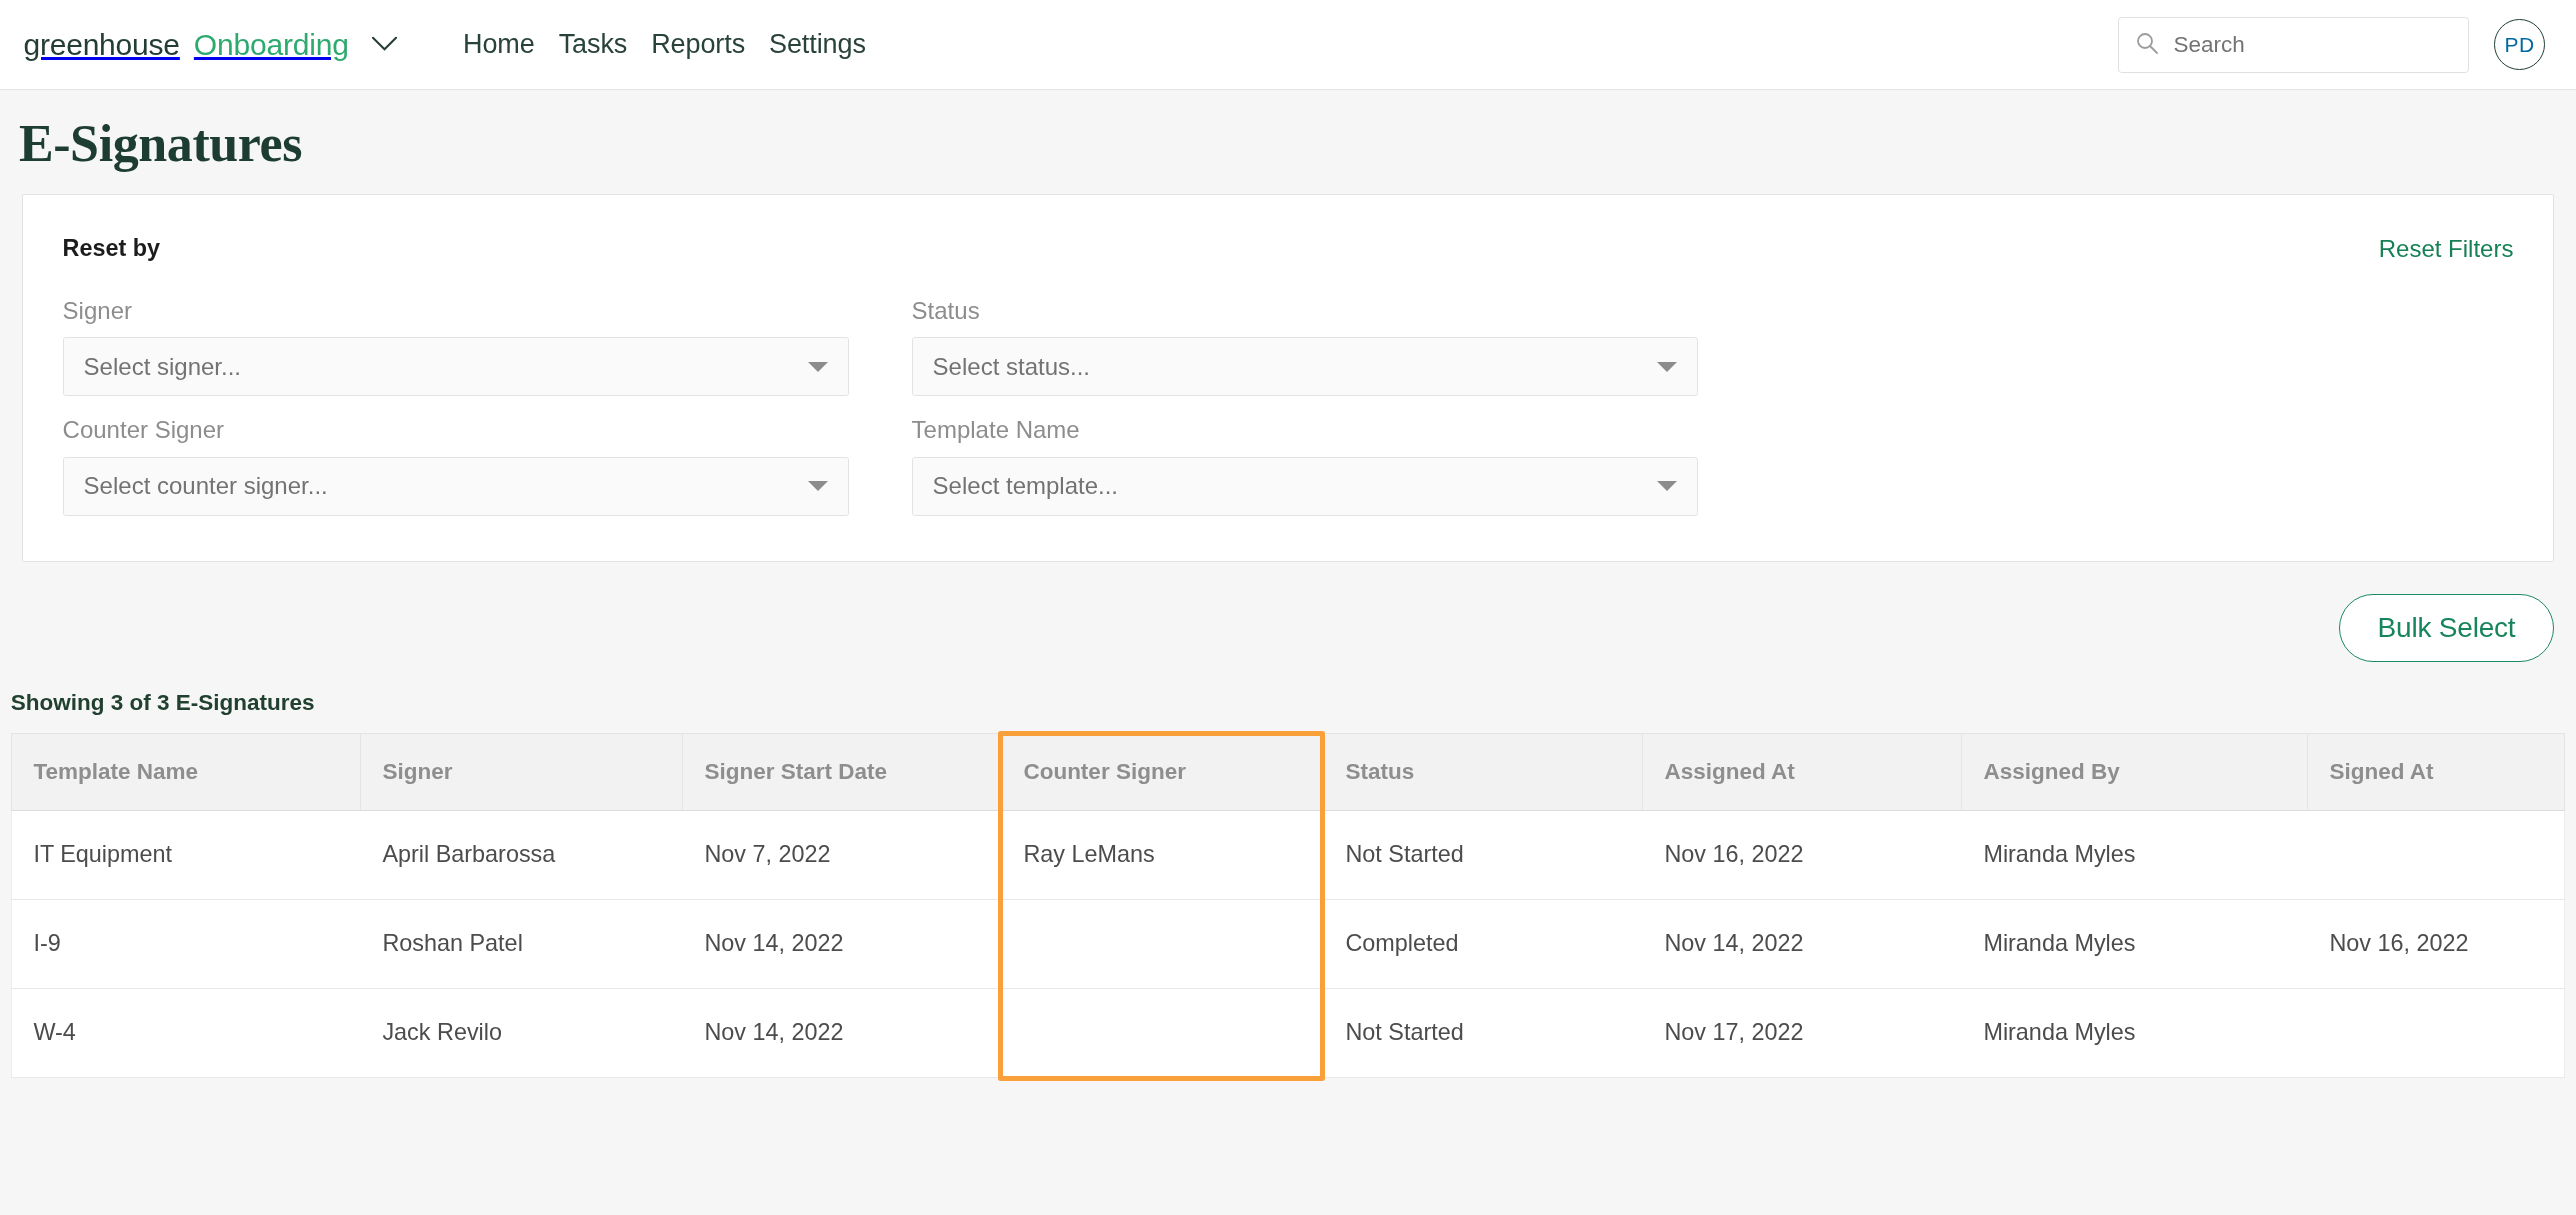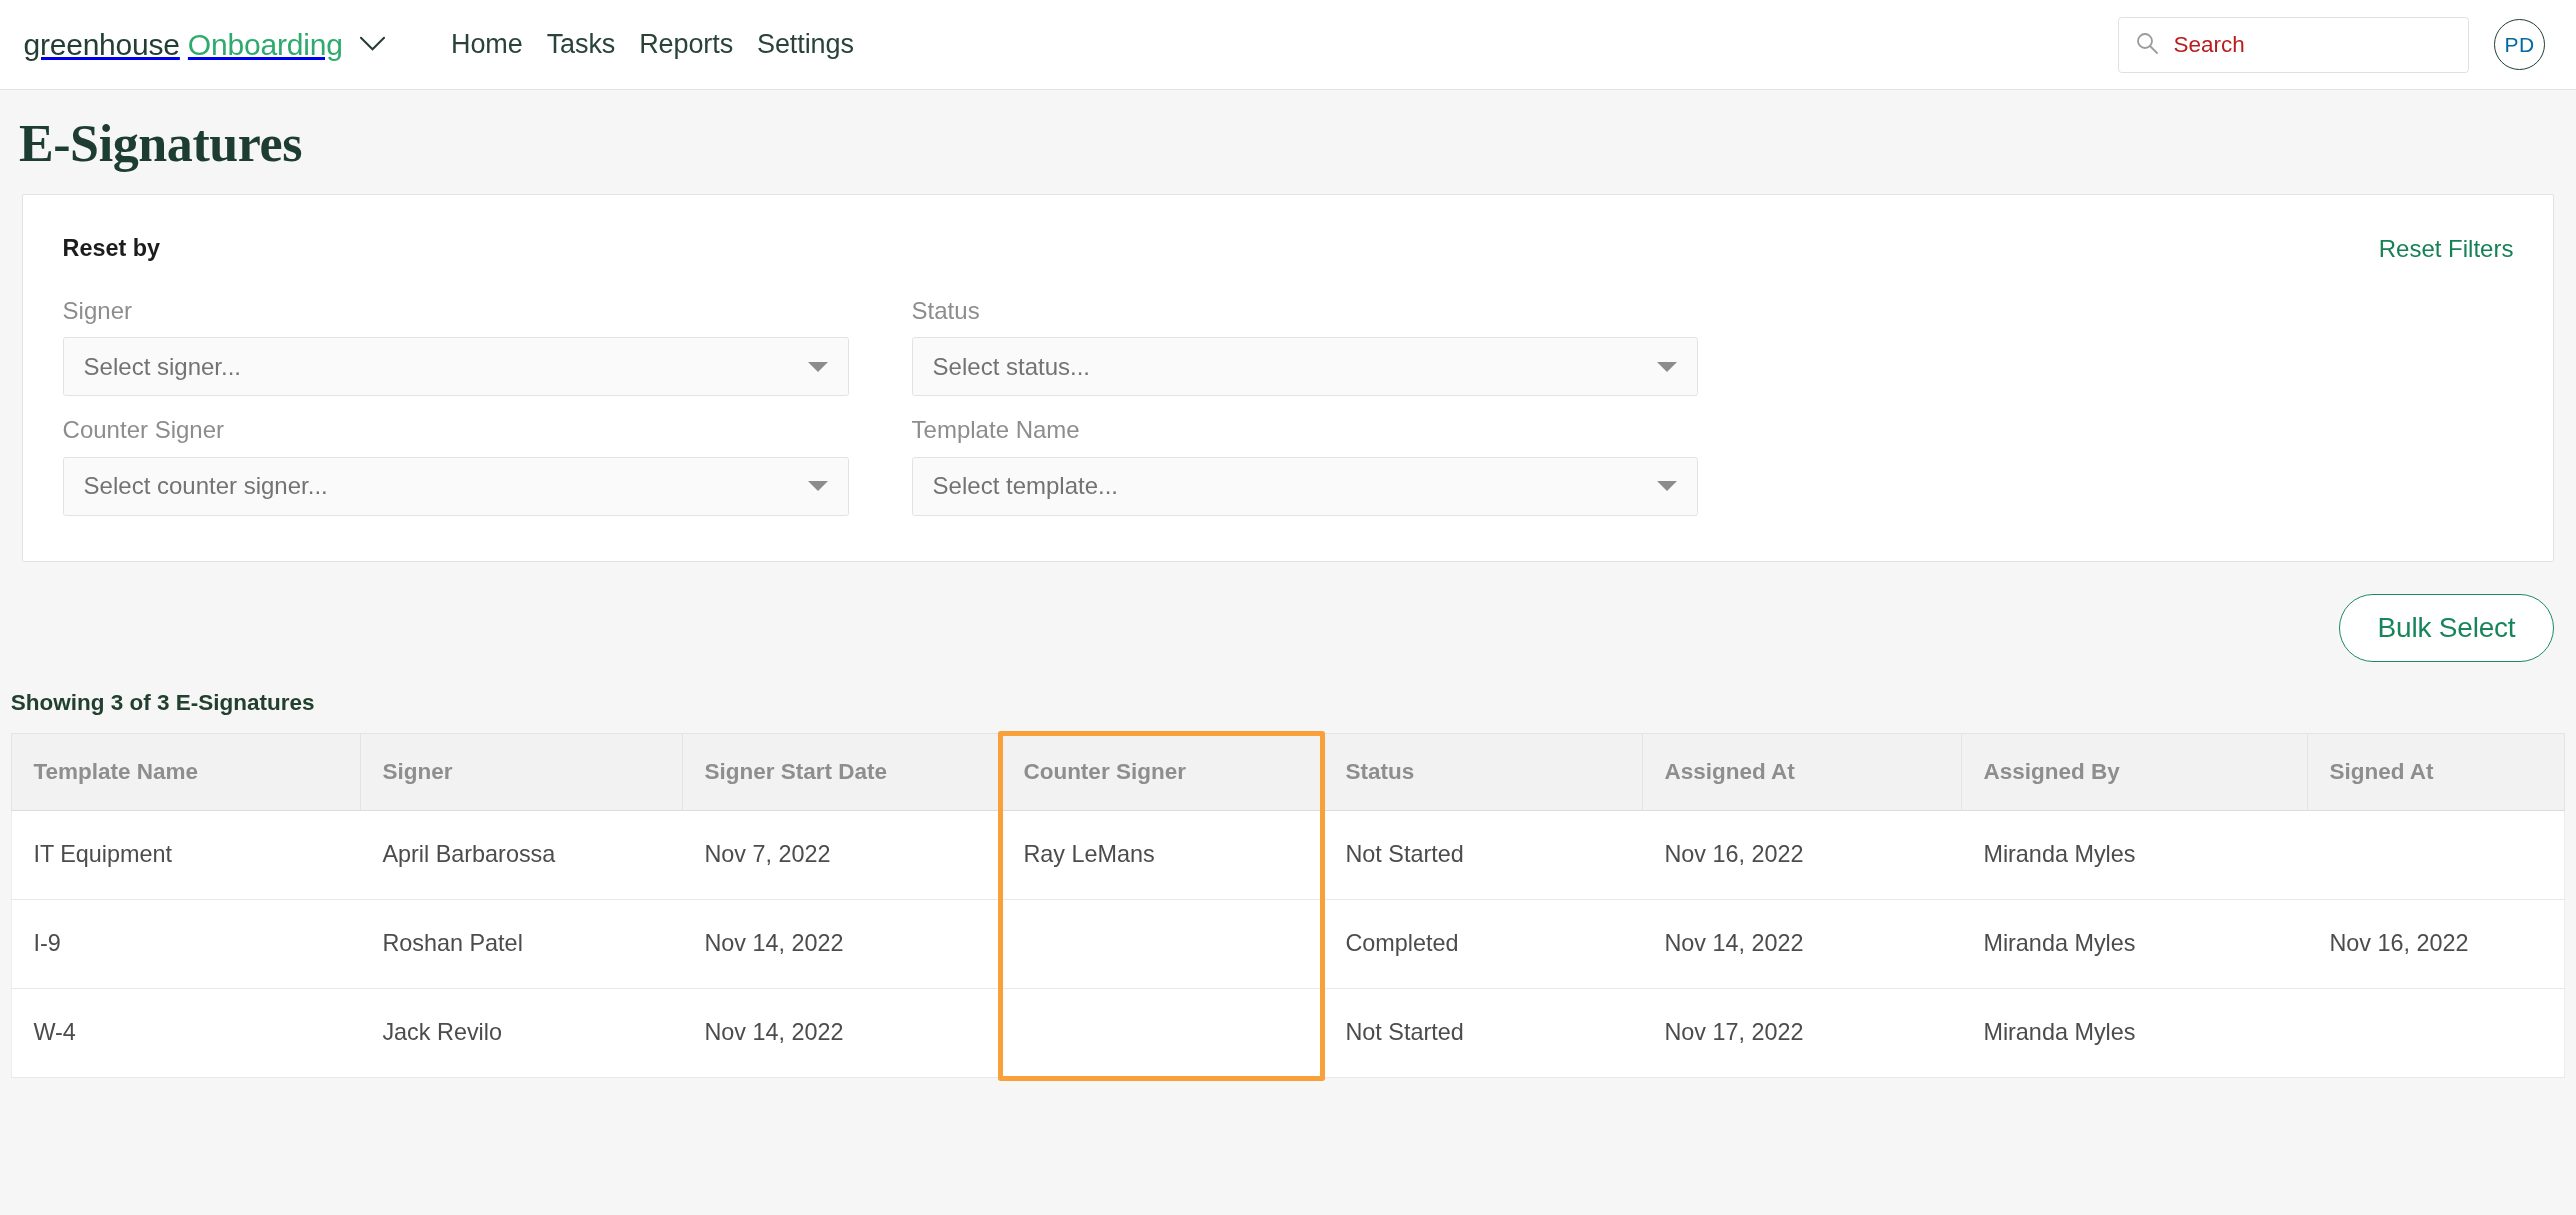--- a/index.html
+++ b/index.html
@@ -20,21 +20,21 @@
     background: #ffffff;
     border-bottom: 0.9px solid #e4e4e4;
     display: flex;
     align-items: center;
     padding: 0 31px 0 23.4px;
     position: relative;
   }
   .brand {
     display: flex;
     align-items: baseline;
-    gap: 2px;
+    gap: 8px;
     font-size: 30px;
     letter-spacing: -0.2px;
     white-space: nowrap;
   }
   .brand-green-dark { color: #253e35; font-weight: 400; }
   .brand-green { color: #2eaa6e; font-weight: 400; margin-left: 6px; }
   .brand-chevron {
     margin-left: 14.4px;
     display: inline-flex;
     align-items: center;
@@ -66,21 +66,21 @@
     border: 0.9px solid #e0e0e0;
     border-radius: 3.6px;
     background: #fff;
     display: flex;
     align-items: center;
     padding: 0 16px;
     gap: 14.4px;
   }
   .search-placeholder {
     font-size: 22.5px;
-    color: #b91c1c;
+    color: #737373;
   }
   .avatar {
     width: 51px;
     height: 51px;
     border-radius: 50%;
     border: 1.8px solid #1f3d32;
     color: #0369a1;
     display: flex;
     align-items: center;
     justify-content: center;

